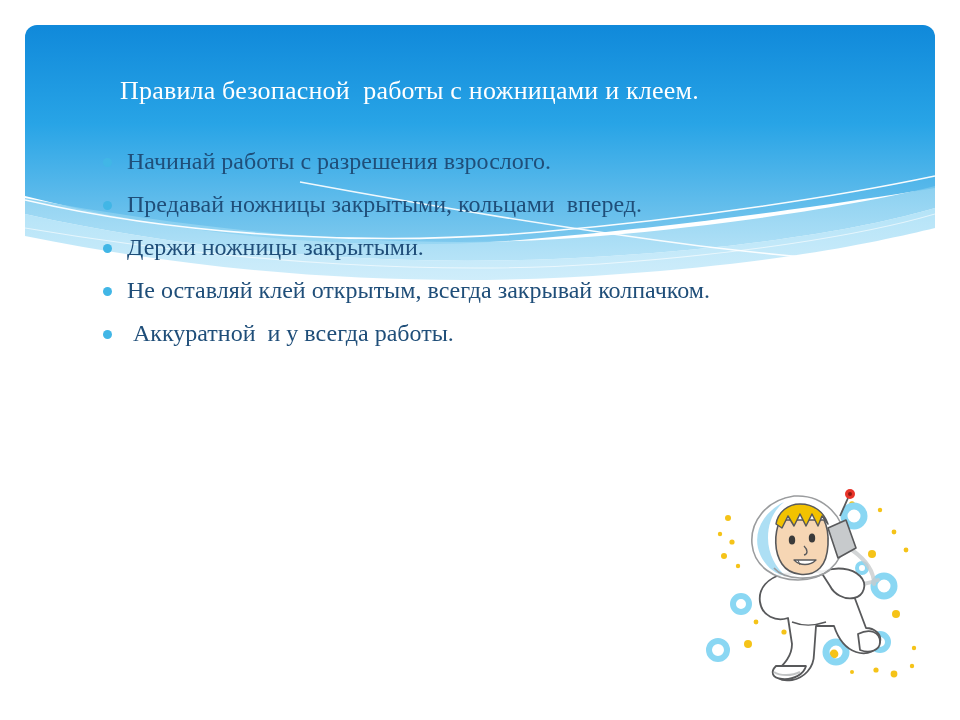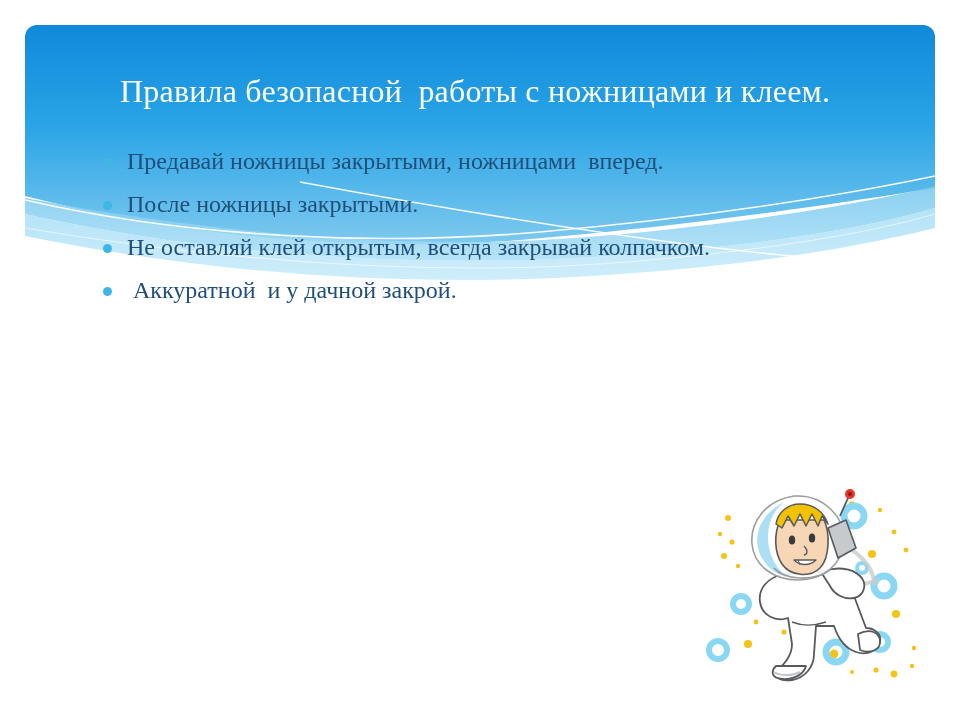--- a/index.html
+++ b/index.html
@@ -33,21 +33,21 @@
     display: block;
   }
 
   
   #title {
     position: absolute;
     left: 120px;
     top: 75px;
     width: 760px;
     color: #ffffff;
-    font-size: 32px;
+    font-size: 26px;
     font-weight: normal;
     line-height: 32px;
     letter-spacing: 0.2px;
     white-space: pre;
   }
 
   
   #bullets {
     position: absolute;
     left: 96px;
@@ -143,33 +143,37 @@
       <path d="M 300 182 C 430 206, 560 228, 700 246 C 800 258, 880 264, 935 266" fill="none" stroke="#FFFFFF" stroke-width="1.6" opacity="0.9"></path>
       <path d="M 935 214 C 860 236, 740 254, 600 264 C 450 274, 250 266, 25 228" fill="none" stroke="#FFFFFF" stroke-width="1.1" opacity="0.6"></path>
     </g>
   </svg>
 
   <div id="title">Правила безопасной  работы с ножницами и клеем.</div>
 
   <ul id="bullets">
     <li class="bullet-row">
       <span class="bullet-dot"></span>
-      <span class="bullet-text">Предавай ножницы закрытыми, ножницами  вперед.</span>
-    </li>
-    <li class="bullet-row">
-      <span class="bullet-dot"></span>
-      <span class="bullet-text">После ножницы закрытыми.</span>
+      <span class="bullet-text">Начинай работы с разрешения взрослого.</span>
+    </li>
+    <li class="bullet-row">
+      <span class="bullet-dot"></span>
+      <span class="bullet-text">Предавай ножницы закрытыми, кольцами  вперед.</span>
+    </li>
+    <li class="bullet-row">
+      <span class="bullet-dot"></span>
+      <span class="bullet-text">Держи ножницы закрытыми.</span>
     </li>
     <li class="bullet-row">
       <span class="bullet-dot"></span>
       <span class="bullet-text">Не оставляй клей открытым, всегда закрывай колпачком.</span>
     </li>
     <li class="bullet-row">
       <span class="bullet-dot"></span>
-      <span class="bullet-text"> Аккуратной  и у дачной закрой.</span>
+      <span class="bullet-text"> Аккуратной  и у всегда работы.</span>
     </li>
   </ul>
 
   <svg id="astronaut" viewBox="0 0 248 214" xmlns="http://www.w3.org/2000/svg">
 
     <g fill="#F5C318">
       <circle cx="40" cy="42" r="3"></circle>
       <circle cx="32" cy="58" r="2.2"></circle>
       <circle cx="44" cy="66" r="2.6"></circle>
       <circle cx="36" cy="80" r="3"></circle>

